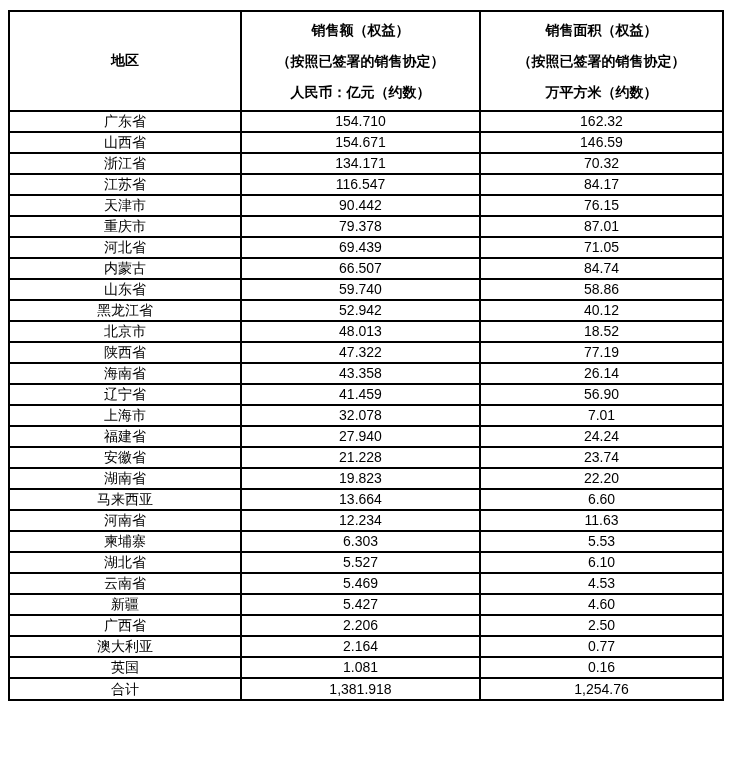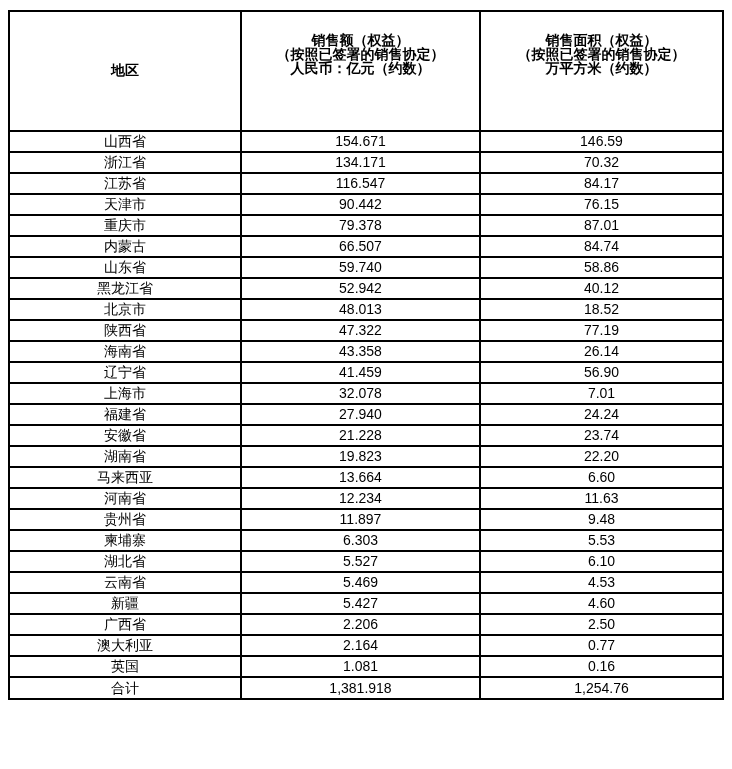--- a/index.html
+++ b/index.html
@@ -31,23 +31,23 @@
     white-space: nowrap;
   }
   .sales-table thead th {
     font-weight: bold;
     font-size: 14px;
     height: 98px;
   }
   .header-stack {
     display: flex;
     flex-direction: column;
-    justify-content: flex-start;
+    justify-content: space-between;
     height: 76px;
-    padding: 21px 0;
+    padding: 11px 0;
   }
   .header-stack > div {
     line-height: 1;
   }
   .sales-table tbody td {
     font-size: 14px;
     font-weight: normal;
     height: 19px;
     line-height: 19px;
   }
@@ -82,20 +82,25 @@
           <div class="header-stack">
             <div>销售面积（权益）</div>
             <div>（按照已签署的销售协定）</div>
             <div>万平方米（约数）</div>
           </div>
         </th>
       </tr>
     </thead>
     <tbody>
         <tr>
+    <td>广东省</td>
+    <td>154.710</td>
+    <td>162.32</td>
+  </tr>
+        <tr>
     <td>山西省</td>
     <td>154.671</td>
     <td>146.59</td>
   </tr>
         <tr>
     <td>浙江省</td>
     <td>134.171</td>
     <td>70.32</td>
   </tr>
         <tr>
@@ -107,20 +112,25 @@
     <td>天津市</td>
     <td>90.442</td>
     <td>76.15</td>
   </tr>
         <tr>
     <td>重庆市</td>
     <td>79.378</td>
     <td>87.01</td>
   </tr>
         <tr>
+    <td>河北省</td>
+    <td>69.439</td>
+    <td>71.05</td>
+  </tr>
+        <tr>
     <td>内蒙古</td>
     <td>66.507</td>
     <td>84.74</td>
   </tr>
         <tr>
     <td>山东省</td>
     <td>59.740</td>
     <td>58.86</td>
   </tr>
         <tr>
@@ -170,25 +180,20 @@
   </tr>
         <tr>
     <td>马来西亚</td>
     <td>13.664</td>
     <td>6.60</td>
   </tr>
         <tr>
     <td>河南省</td>
     <td>12.234</td>
     <td>11.63</td>
-  </tr>
-        <tr>
-    <td>贵州省</td>
-    <td>11.897</td>
-    <td>9.48</td>
   </tr>
         <tr>
     <td>柬埔寨</td>
     <td>6.303</td>
     <td>5.53</td>
   </tr>
         <tr>
     <td>湖北省</td>
     <td>5.527</td>
     <td>6.10</td>

